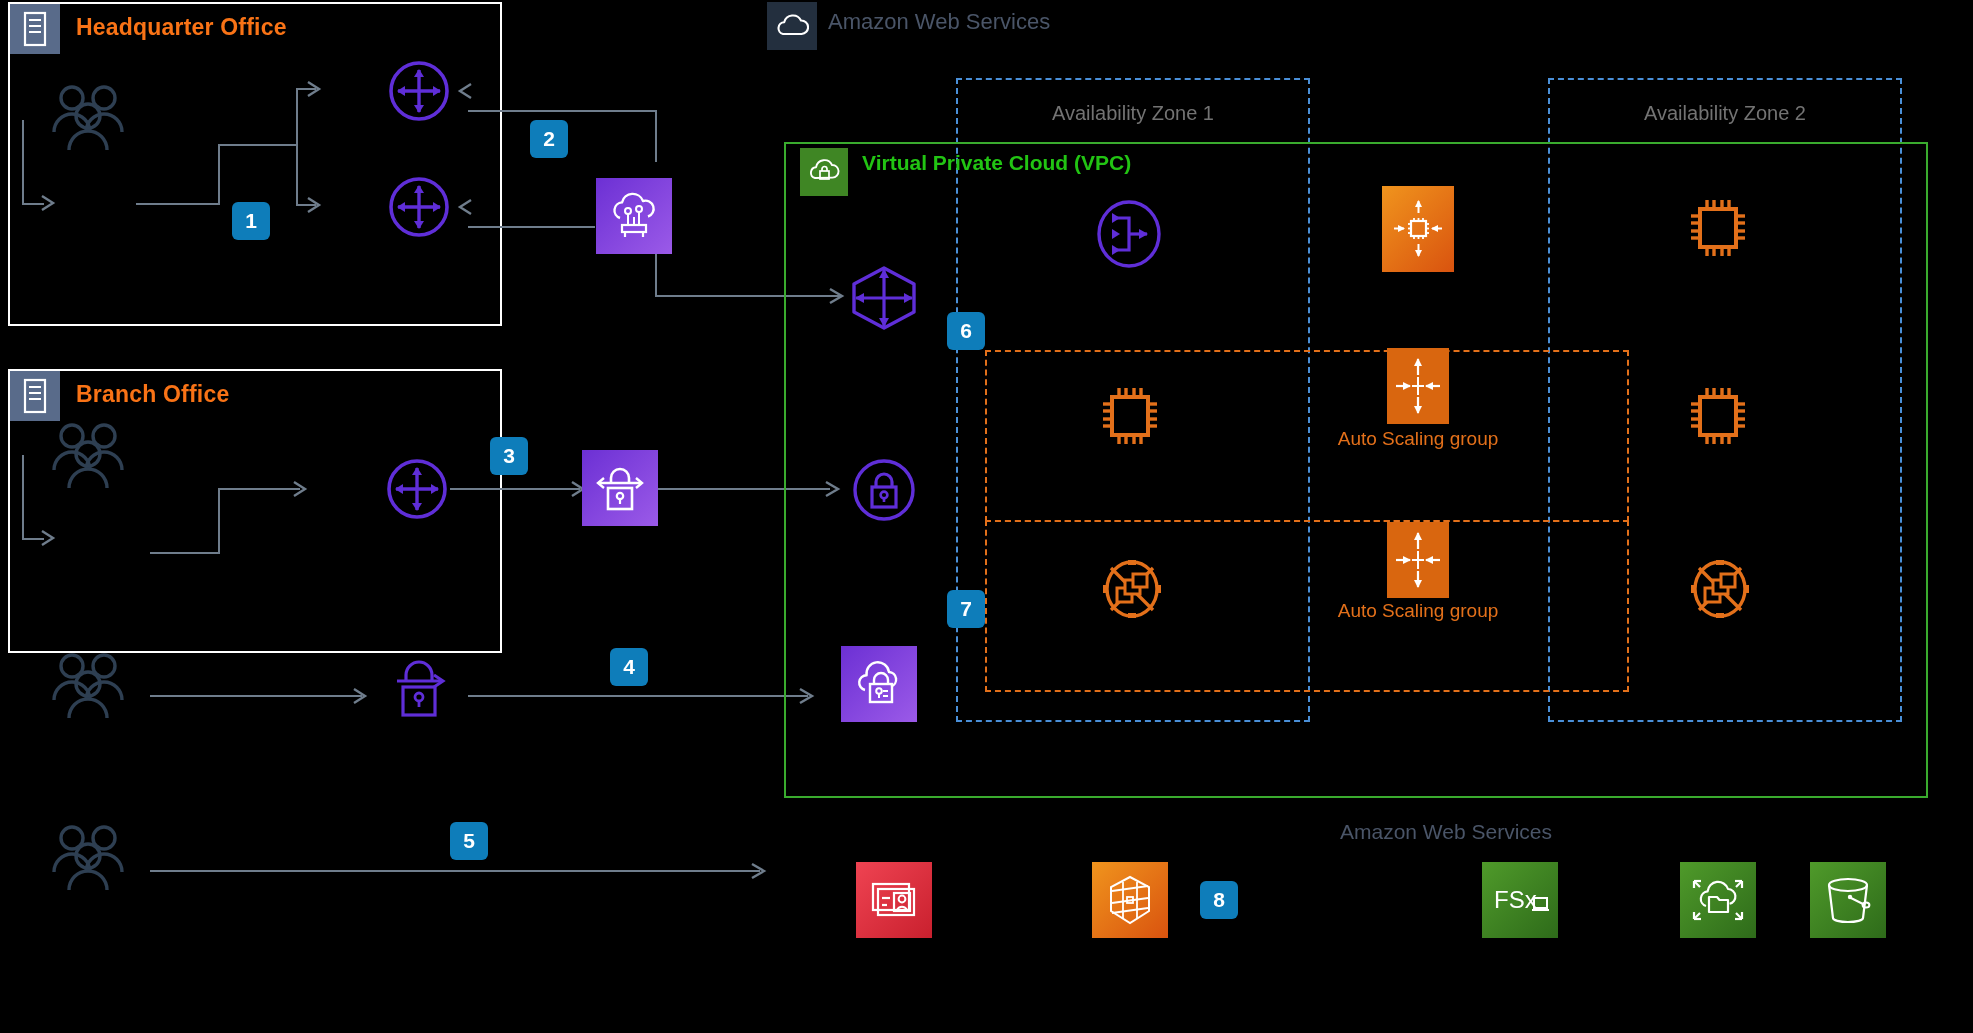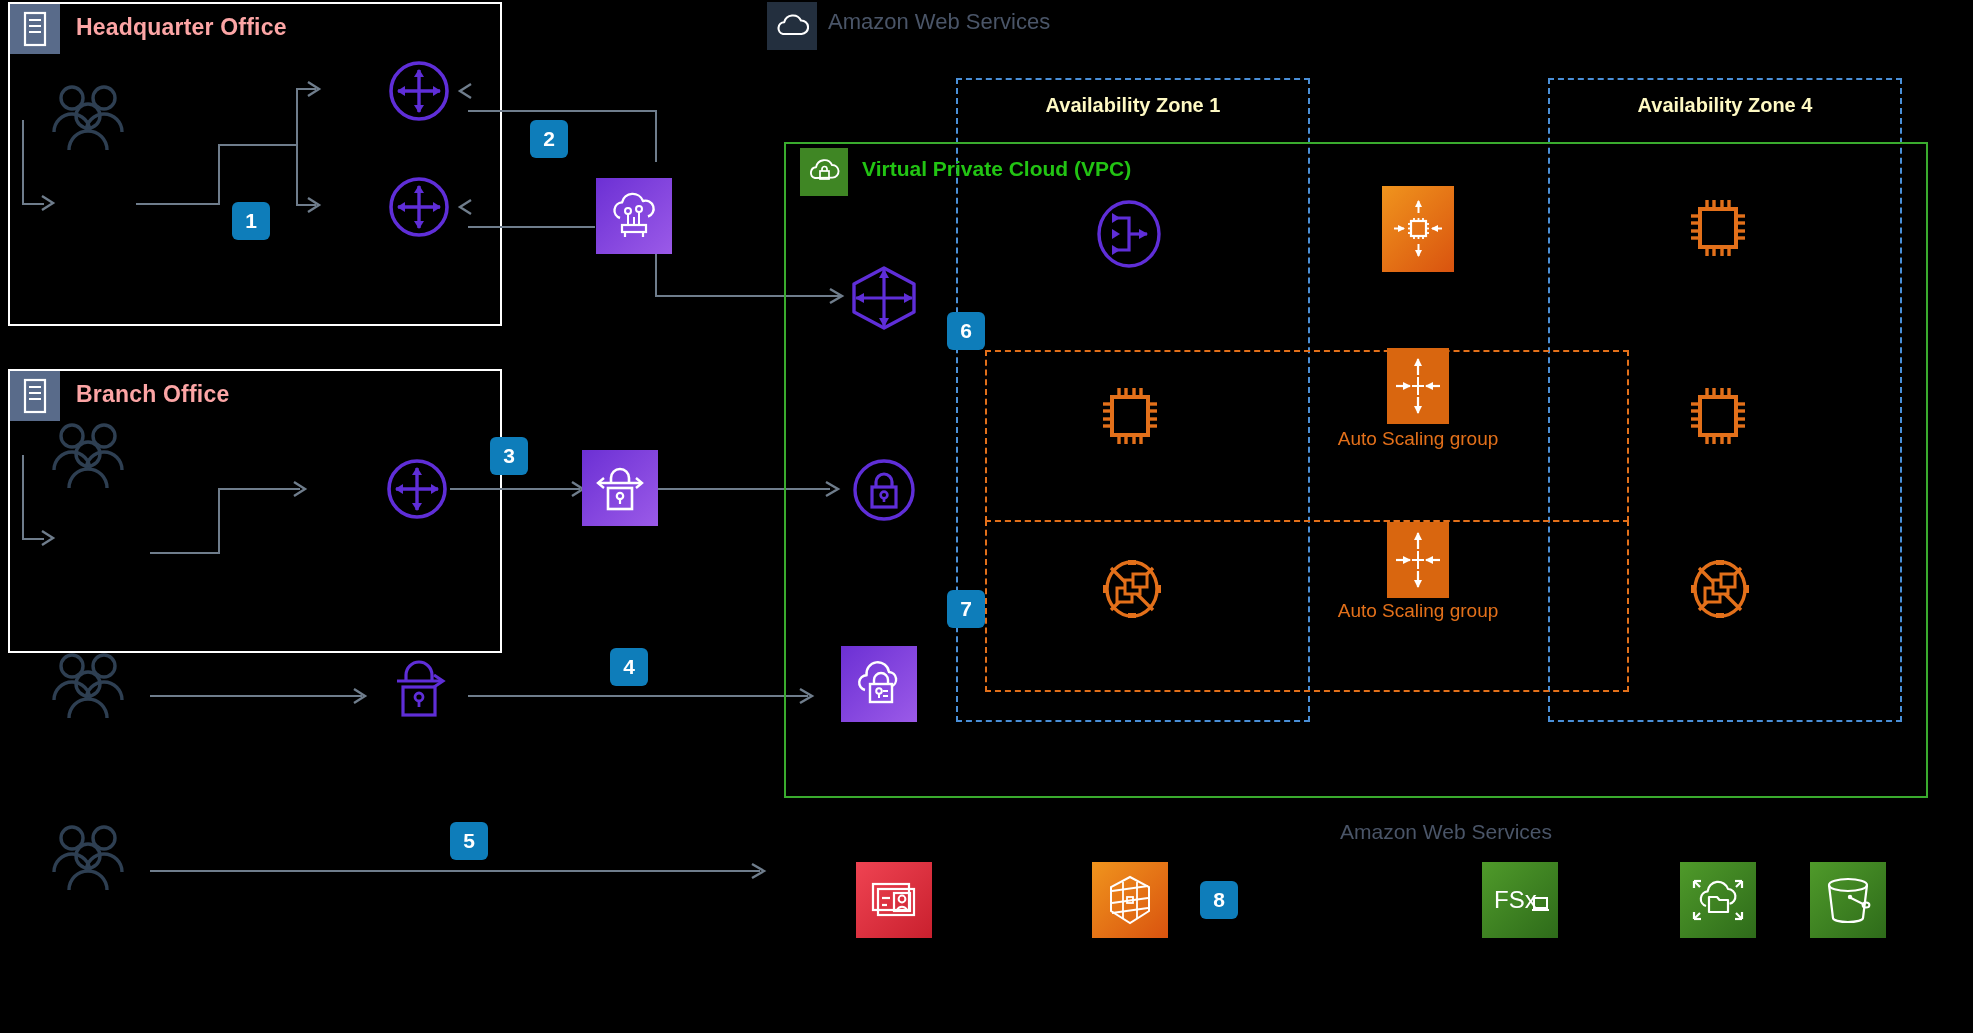--- a/index.html
+++ b/index.html
@@ -11,31 +11,31 @@
   .abs{position:absolute;}
   
   .premise-box{
     position:absolute;border:2px solid #ffffff;background:transparent;
   }
   .premise-tab{
     position:absolute;left:0;top:0;width:50px;height:50px;background:#596b8a;
     display:flex;align-items:center;justify-content:center;
   }
   .premise-title{
-    position:absolute;left:66px;top:10px;font-size:23px;font-weight:bold;color:#fca5a5;
+    position:absolute;left:66px;top:10px;font-size:23px;font-weight:bold;color:#f97316;
     white-space:nowrap;letter-spacing:.2px;
   }
   
   .aws-tab{position:absolute;width:50px;height:48px;background:#232f3e;
     display:flex;align-items:center;justify-content:center;}
   .aws-title{position:absolute;font-size:22px;color:#4a5568;white-space:nowrap;}
   
   .az{position:absolute;border:2px dashed #4a90d9;}
-  .az-label{position:absolute;width:100%;text-align:center;top:14px;
-    font-size:20px;font-weight:bold;color:#fef9c3;}
+  .az-label{position:absolute;width:100%;text-align:center;top:22px;
+    font-size:20px;font-weight:normal;color:#737373;}
   
   .vpc{position:absolute;border:2px solid #3aab2e;}
   .vpc-tab{position:absolute;width:48px;height:48px;background:#3f8624;
     display:flex;align-items:center;justify-content:center;}
   .vpc-title{position:absolute;font-size:21px;font-weight:bold;color:#22c413;white-space:nowrap;}
   
   .asg-group{position:absolute;border:2px dashed #e3701a;}
   
   .badge{
     position:absolute;width:38px;height:38px;background:#0e7dba;border-radius:6px;
@@ -299,32 +299,32 @@
   <svg width="34" height="26" viewBox="0 0 34 26">
     <path d="M8 21a6 6 0 0 1 1.2-11.8A9 9 0 0 1 26 7.5a6 6 0 0 1 0.6 13.5z" fill="none" stroke="#fff" stroke-width="2.1" stroke-linejoin="round"></path>
   </svg>
 </div>
 <div class="aws-title" style="left:828px;top:9px;">Amazon  Web Services</div>
 
 <div class="az" style="left:956px;top:78px;width:350px;height:640px;">
   <div class="az-label">Availability Zone 1</div>
 </div>
 <div class="az" style="left:1548px;top:78px;width:350px;height:640px;">
-  <div class="az-label">Availability Zone 4</div>
+  <div class="az-label">Availability Zone 2</div>
 </div>
 
 <div class="vpc" style="left:784px;top:142px;width:1140px;height:652px;"></div>
 <div class="vpc-tab" style="left:800px;top:148px;">
   <svg width="32" height="28" viewBox="0 0 32 28">
     <path d="M7 20a5.5 5.5 0 0 1 1.1-10.8A8.4 8.4 0 0 1 24 7a5.5 5.5 0 0 1 0.5 12.6z" fill="none" stroke="#fff" stroke-width="1.9" stroke-linejoin="round"></path>
     <rect x="12" y="13" width="9" height="8" fill="none" stroke="#fff" stroke-width="1.7"></rect>
     <path d="M14 13v-2a2.5 2.5 0 0 1 5 0v2" fill="none" stroke="#fff" stroke-width="1.7"></path>
   </svg>
 </div>
-<div class="vpc-title" style="left:862px;top:157px;">Virtual Private Cloud (VPC)</div>
+<div class="vpc-title" style="left:862px;top:151px;">Virtual Private Cloud (VPC)</div>
 
 <div class="tile" style="left:848px;top:262px;width:72px;height:72px;">
   <svg width="72" height="72" viewBox="0 0 72 72">
     <path d="M36 6 L66 22 L66 50 L36 66 L6 50 L6 22 Z" fill="none" stroke="#5f2ed8" stroke-width="3.4" stroke-linejoin="round"></path>
     <line x1="36" y1="8" x2="36" y2="64" stroke="#5f2ed8" stroke-width="3.2"></line>
     <line x1="8" y1="36" x2="64" y2="36" stroke="#5f2ed8" stroke-width="3.2"></line>
     <path d="M36 7 L31 16 L41 16 Z" fill="#5f2ed8"></path>
     <path d="M36 65 L31 56 L41 56 Z" fill="#5f2ed8"></path>
     <path d="M7 36 L16 31 L16 41 Z" fill="#5f2ed8"></path>
     <path d="M65 36 L56 31 L56 41 Z" fill="#5f2ed8"></path>

